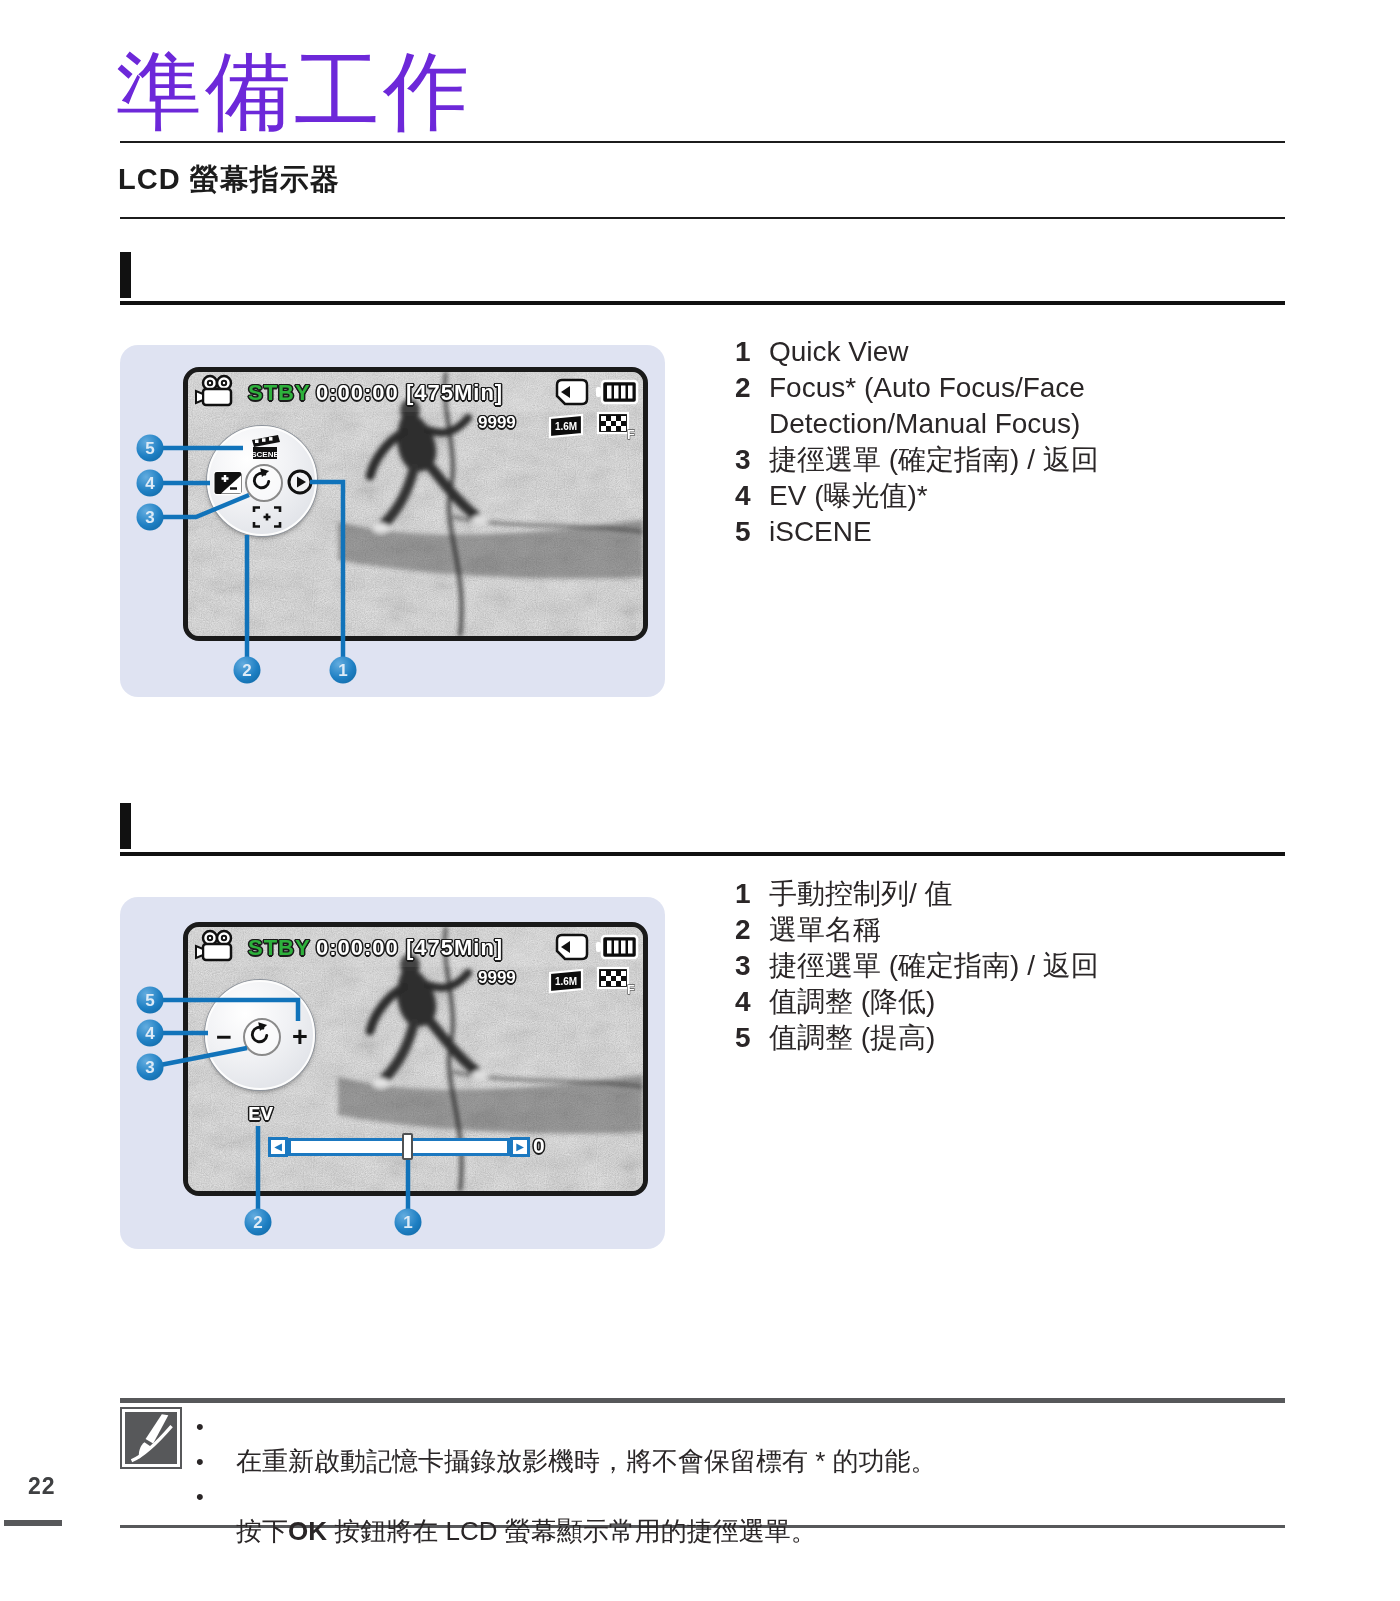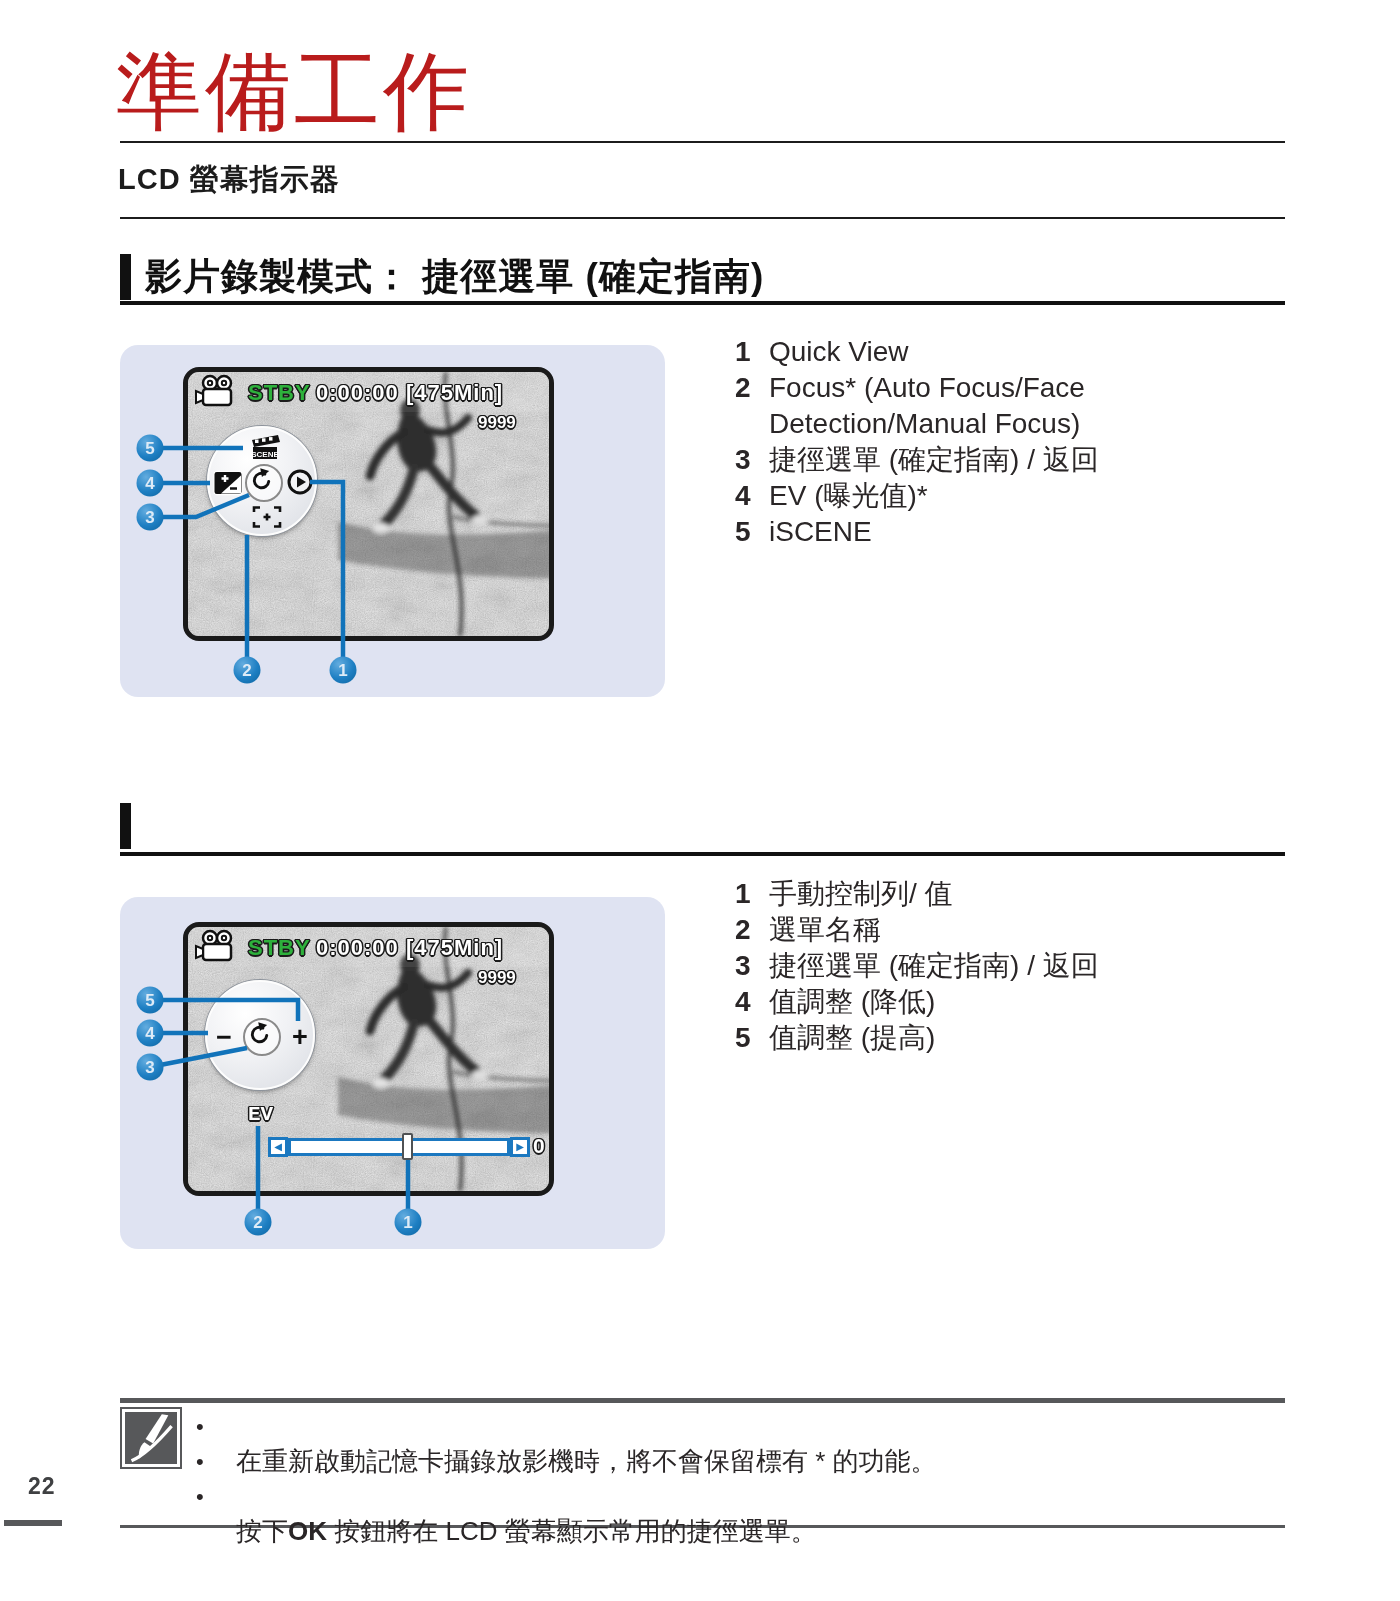--- a/index.html
+++ b/index.html
@@ -1,33 +1,33 @@
 <!DOCTYPE html>
 <html><head>
 <meta charset="utf-8">
 <style>
   html,body{margin:0;padding:0;background:#fff;}
   body{width:1400px;height:1601px;position:relative;font-family:"Liberation Sans",sans-serif;color:#262223;overflow:hidden;}
   .abs{position:absolute;}
 
   
-  .h1{left:116px;top:34px;font-size:86px;letter-spacing:3px;color:#b91c1c;font-weight:normal;}
+  .h1{left:116px;top:34px;font-size:86px;letter-spacing:3px;color:#6d28d9;font-weight:normal;}
   .rule-h1{left:120px;top:141px;width:1165px;height:2px;background:#1c1c1c;}
   .h2{left:118px;top:160px;font-size:29px;font-weight:bold;color:#1c1c1c;letter-spacing:1px;}
   .rule-h2{left:120px;top:217px;width:1165px;height:2px;background:#1c1c1c;}
   .sec{left:120px;width:1165px;display:flex;align-items:center;gap:14px;}
   .sec-bar{width:11px;height:46px;background:#111;flex:0 0 auto;}
   .sec-title{font-size:37px;font-weight:bold;color:#111;letter-spacing:1px;}
   .sec1{top:252px;} .rule-s1{left:120px;top:301px;width:1165px;height:4px;background:#111;}
   .sec2{top:803px;} .rule-s2{left:120px;top:852px;width:1165px;height:4px;background:#111;}
 
   
   .figbox{left:120px;width:545px;height:352px;background:#dfe3f2;border-radius:18px;}
   .fig1{top:345px;} .fig2{top:897px;}
-  .lcd{position:absolute;left:63px;width:371px;height:274px;border:5px solid #1a1a1a;border-radius:16px;background:#8d8d8d;overflow:hidden;box-sizing:border-box;}
+  .lcd{position:absolute;left:63px;width:465px;height:274px;border:5px solid #1a1a1a;border-radius:16px;background:#8d8d8d;overflow:hidden;box-sizing:border-box;}
   .lcd1{top:22px;} .lcd2{top:25px;}
   .photo{position:absolute;left:0;top:0;width:455px;height:264px;}
 
   
   .osd{position:absolute;font-weight:bold;white-space:nowrap;
        text-shadow:-1px -1px 0 #1b1b1b,1px -1px 0 #1b1b1b,-1px 1px 0 #1b1b1b,1px 1px 0 #1b1b1b,
                    -1.5px 0 0 #1b1b1b,1.5px 0 0 #1b1b1b,0 -1.5px 0 #1b1b1b,0 1.5px 0 #1b1b1b;}
   .stby{left:60px;top:8px;font-size:22px;color:#2eb13c;letter-spacing:1px;}
   .time{left:128px;top:8px;font-size:22px;color:#fff;letter-spacing:1px;}
   .count{left:290px;top:41px;width:60px;text-align:left;font-size:17px;color:#fff;}
@@ -80,21 +80,20 @@
 </head>
 <body>
 
 <div class="abs h1">準備工作</div>
 <div class="abs rule-h1"></div>
 <div class="abs h2">LCD 螢幕指示器</div>
 <div class="abs rule-h2"></div>
 
 <div class="abs sec sec1">
   <div class="sec-bar"></div>
-  <div class="sec-title">影片錄製模式： 捷徑選單 (確定指南)</div>
 </div>
 <div class="abs rule-s1"></div>
 
 <div class="abs figbox fig1">
   <div class="lcd lcd1">
     <svg class="photo" viewBox="0 0 455 264" preserveAspectRatio="none">
       <defs>
         <filter id="gA1" x="0" y="0" width="100%" height="100%">
           <feTurbulence type="fractalNoise" baseFrequency="0.9" numOctaves="2" seed="3" stitchTiles="stitch"></feTurbulence>
           <feColorMatrix type="saturate" values="0"></feColorMatrix>

